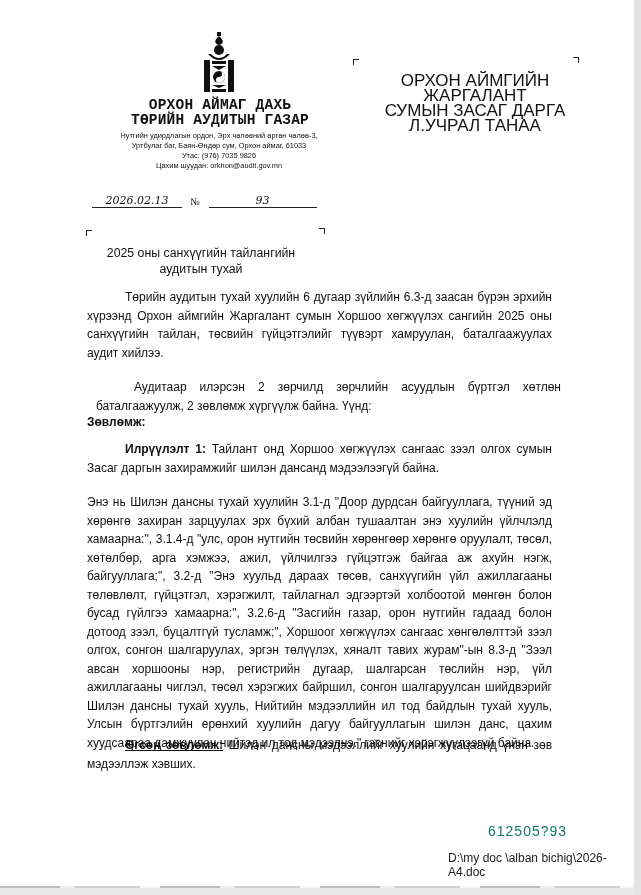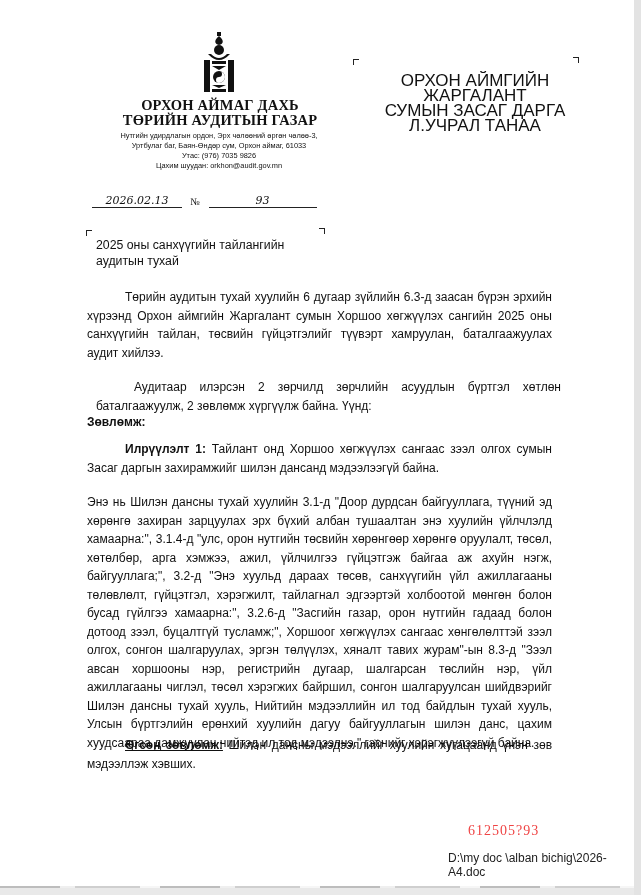--- a/index.html
+++ b/index.html
@@ -11,54 +11,54 @@
   }
   .page {
     position: absolute; left: 0; top: 0;
     width: 634px; height: 888px;
     background: #ffffff;
   }
   .emblem { position: absolute; left: 196px; top: 32px; width: 46px; height: 62px; }
   .org-name {
     position: absolute; left: 100px; top: 98px; width: 240px;
     text-align: center;
-    font-family: Liberation Serif, serif;
+    font-family: Liberation Mono, monospace;
     font-weight: bold; font-size: 14.5px; line-height: 15px; letter-spacing: 0.2px;
   }
   .org-info {
     position: absolute; left: 84px; top: 131px; width: 270px;
     text-align: center; font-size: 7.4px; line-height: 10px; color: #111;
   }
   .reg-line {
     position: absolute; font-size: 10px; line-height: 12px;
     font-family: "Liberation Serif", serif;
   }
   .reg-line .blank { display: inline-block; border-bottom: 1px solid #222; vertical-align: bottom; text-align: center; }
   .reg-line .hand { font-family: "DejaVu Serif", serif; font-style: italic; font-size: 11px; }
   .corner { position: absolute; width: 5px; height: 5px; }
   .corner.tl { border-left: 1px solid #222; border-top: 1px solid #222; }
   .corner.tr { border-right: 1px solid #222; border-top: 1px solid #222; }
   .recipient {
     position: absolute; left: 380px; top: 73px; width: 190px;
     text-align: center; font-size: 17px; line-height: 15px;
   }
   .subject {
-    position: absolute; left: 96px; top: 237px; width: 210px;
-    font-size: 12.3px; line-height: 16px;
+    position: absolute; left: 96px; top: 245px; width: 210px;
+    text-align: center; font-size: 12.3px; line-height: 16px;
   }
   .body-text {
     position: absolute; left: 87px; width: 465px;
     font-size: 12px; line-height: 18.5px; text-align: justify;
   }
   .indent { text-indent: 38px; }
   .bold { font-weight: bold; }
   .underline { text-decoration: underline; }
   .serial {
-    position: absolute; left: 468px; top: 823px;
-    font-family: Liberation Serif, serif; font-size: 14px; letter-spacing: 1px; color: #ef4444;
+    position: absolute; left: 488px; top: 823px;
+    font-family: Liberation Sans, sans-serif; font-size: 14px; letter-spacing: 1px; color: #0f766e;
   }
   .filepath {
     position: absolute; left: 448px; top: 851px; font-size: 12px; color: #222;
   }
   .scanline {
     position: absolute; left: 0; top: 886px; width: 634px; height: 2px;
     background: repeating-linear-gradient(90deg, #bdbdbd 0 60px, #efefef 60px 75px, #cfcfcf 75px 140px, #f6f6f6 140px 160px);
   }
   .side-strip { position: absolute; left: 634px; top: 0; width: 7px; height: 895px; background: #e3e3e3; }
 </style>

